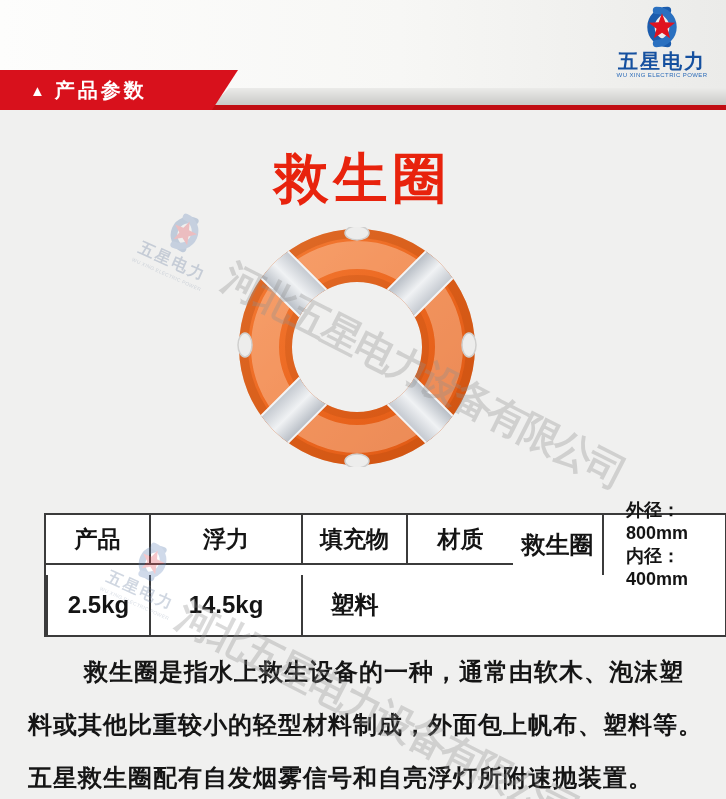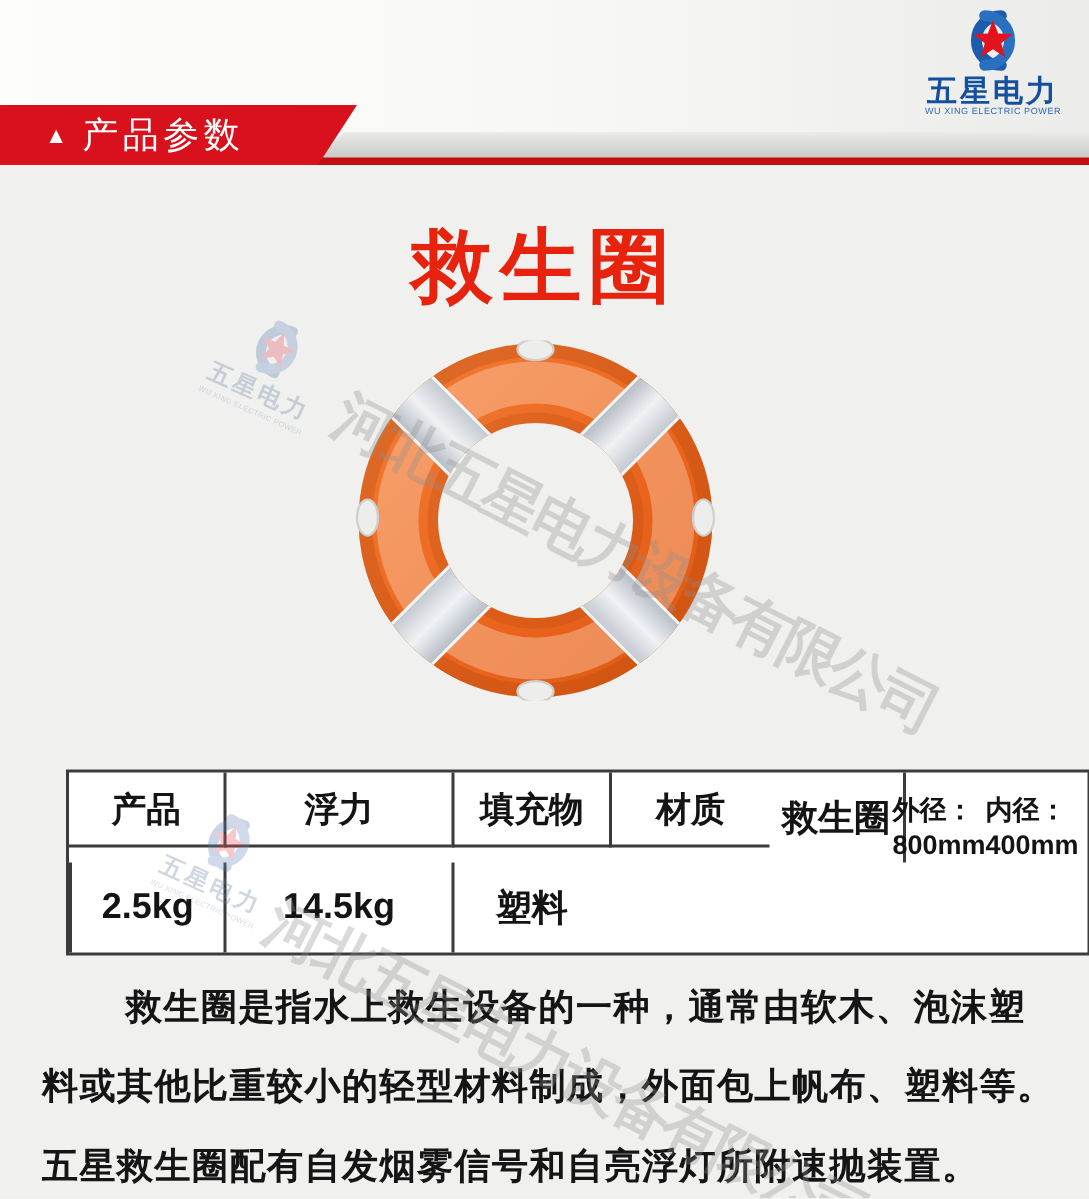--- a/index.html
+++ b/index.html
@@ -13,21 +13,21 @@
     background:linear-gradient(to right,#fdfdfc 0%,#f7f7f5 55%,#ebebe9 100%);}
   .logo-block{position:absolute;left:610px;top:4px;width:104px;
     display:flex;flex-direction:column;align-items:center;}
   .logo-mark{width:48px;height:46px;}
   .logo-name{font-size:20px;font-weight:900;color:#15509f;letter-spacing:2px;line-height:20px;margin-top:1px;}
   .logo-sub{font-size:6px;color:#2a6ab8;letter-spacing:.4px;margin-top:1px;white-space:nowrap;}
   .banner{position:absolute;left:0;top:70px;width:238px;height:40px;background:#d8111c;
     clip-path:polygon(0 0,100% 0,calc(100% - 26px) 100%,0 100%);
     display:flex;align-items:center;padding-left:30px;box-sizing:border-box;z-index:5;}
   .banner-triangle{color:#ffffff;font-size:15px;margin-right:10px;}
-  .banner-label{color:#ffffff;font-size:24px;font-weight:400;letter-spacing:3px;}
+  .banner-label{color:#ffffff;font-size:20px;font-weight:700;letter-spacing:3px;}
   .gray-strip{position:absolute;left:212px;top:88px;width:514px;height:18px;
     background:linear-gradient(#ebebe9,#c7c7c5);
     clip-path:polygon(17px 0,100% 0,100% 100%,0 100%);z-index:3;}
   .red-line{position:absolute;left:0;top:105px;width:726px;height:5px;background:#c10d13;z-index:4;}
   
   .page-title{position:absolute;left:0;top:147px;width:726px;text-align:center;
     font-size:54px;line-height:62px;font-weight:700;color:#e8230d;letter-spacing:5px;z-index:6;}
   
   .buoy{position:absolute;left:237px;top:227px;width:240px;height:240px;z-index:7;}
   
@@ -45,21 +45,21 @@
   #wm-text-2{left:192px;top:588px;}
   
   .spec-table{position:absolute;left:44px;top:513px;width:683px;z-index:8;
     display:grid;grid-template-columns:103px 152px 105px 107px 89px 84px;
     background:#ffffff;border:2px solid #3b3b3b;box-sizing:border-box;color:#141414;}
   .cell{display:flex;align-items:center;justify-content:center;
     border-left:2px solid #3b3b3b;box-sizing:border-box;}
   .cell.first{border-left:none;}
   .cell.head{height:50px;font-size:23px;font-weight:700;border-bottom:2px solid #3b3b3b;}
   .cell.data{height:60px;font-size:24px;font-weight:700;}
-  .cell.size-cell{flex-direction:row;align-items:flex-end;justify-content:center;
+  .cell.size-cell{flex-direction:column;align-items:center;justify-content:center;
     padding-left:24px;font-size:18px;font-weight:700;line-height:23px;}
   
   .description{position:absolute;left:28px;top:645px;width:676px;z-index:8;
     color:#151515;font-size:24px;font-weight:700;line-height:53px;letter-spacing:1px;}
   .desc-line{white-space:nowrap;}
   .desc-line.indent{padding-left:56px;}
 </style>
 </head>
 <body>
 

